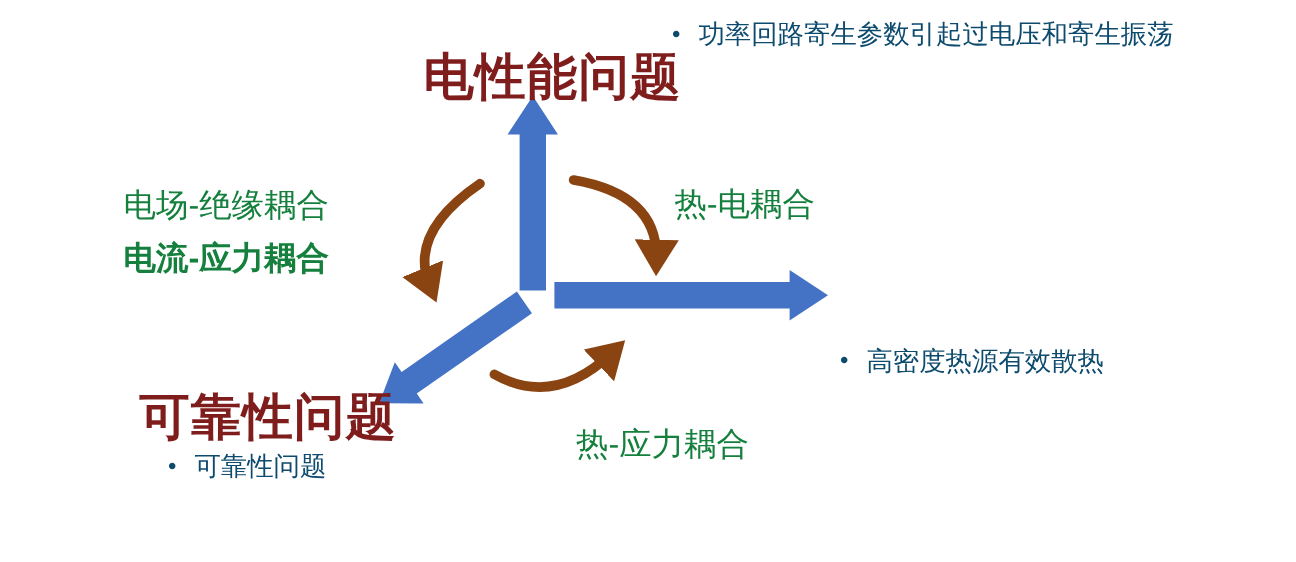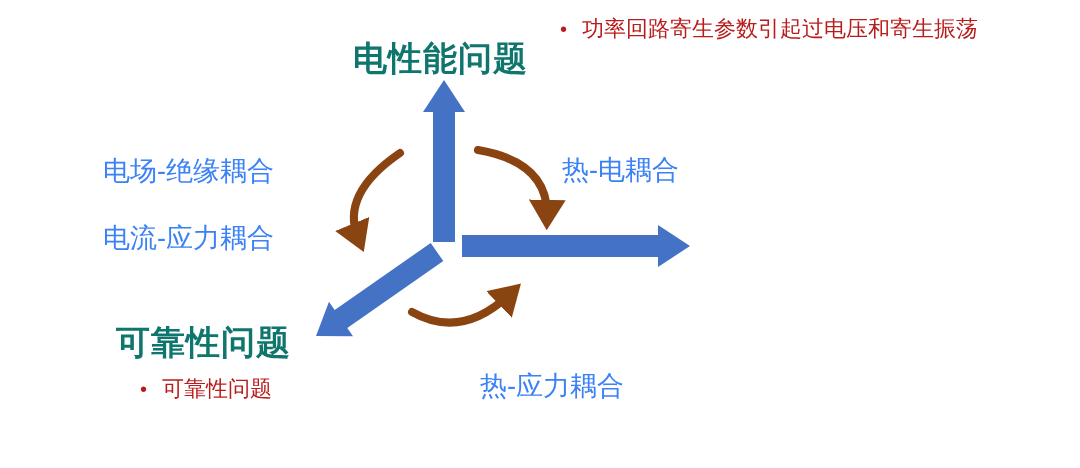--- a/index.html
+++ b/index.html
@@ -16,41 +16,41 @@
     overflow: hidden;
   }
   .layer-svg {
     position: absolute;
     left: 0; top: 0;
     width: 1080px;
     height: 468px;
   }
   .abs { position: absolute; }
   .node-title {
-    font-size: 34px;
+    font-size: 42px;
     font-weight: 700;
-    color: #0f766e;
+    color: #7f1d1d;
     letter-spacing: 1px;
     white-space: nowrap;
   }
   .coupling-label {
     font-size: 27px;
     font-weight: 400;
-    color: #3b82f6;
+    color: #15803d;
     white-space: nowrap;
   }
   ul.bullets {
     list-style: none;
     margin: 0;
     padding: 0;
   }
   ul.bullets li {
     position: relative;
     font-size: 22px;
-    color: #b91c1c;
+    color: #0c4a6e;
     padding-left: 26px;
     white-space: nowrap;
   }
   ul.bullets li::before {
     content: "\2022";
     position: absolute;
     left: 4px;
     top: 0;
     font-size: 20px;
   }
@@ -85,30 +85,35 @@
 
   <div class="abs node-title" style="left:353px; top:36px;">电性能问题</div>
 
   <ul class="abs bullets bullets-top" style="left:556px; top:16px;">
     <li>
       <span>功率回路寄生参数引起过电压和寄生振荡</span>
     </li>
   </ul>
 
 
+  <ul class="abs bullets bullets-r" style="left:696px; top:288px;">
+    <li>
+      <span>高密度热源有效散热</span>
+    </li>
+  </ul>
 
   <div class="abs node-title" style="left:116px; top:320px;">可靠性问题</div>
 
   <ul class="abs bullets bullets-bl" style="left:136px; top:376px;">
     <li>
       <span>可靠性问题</span>
     </li>
   </ul>
 
   <div class="abs coupling-label" style="left:103px; top:153px;">电场-绝缘耦合</div>
 
-  <div class="abs coupling-label" style="left:103px; top:220px;">电流-应力耦合</div>
+  <div class="abs coupling-label" style="left:103px; top:197px;font-weight:bold;">电流-应力耦合</div>
 
   <div class="abs coupling-label" style="left:562px; top:152px;">热-电耦合</div>
 
-  <div class="abs coupling-label" style="left:480px; top:368px;text-align:right;">热-应力耦合</div>
+  <div class="abs coupling-label" style="left:480px; top:352px;text-align:right;">热-应力耦合</div>
 
 </div>
 
 </body></html>

